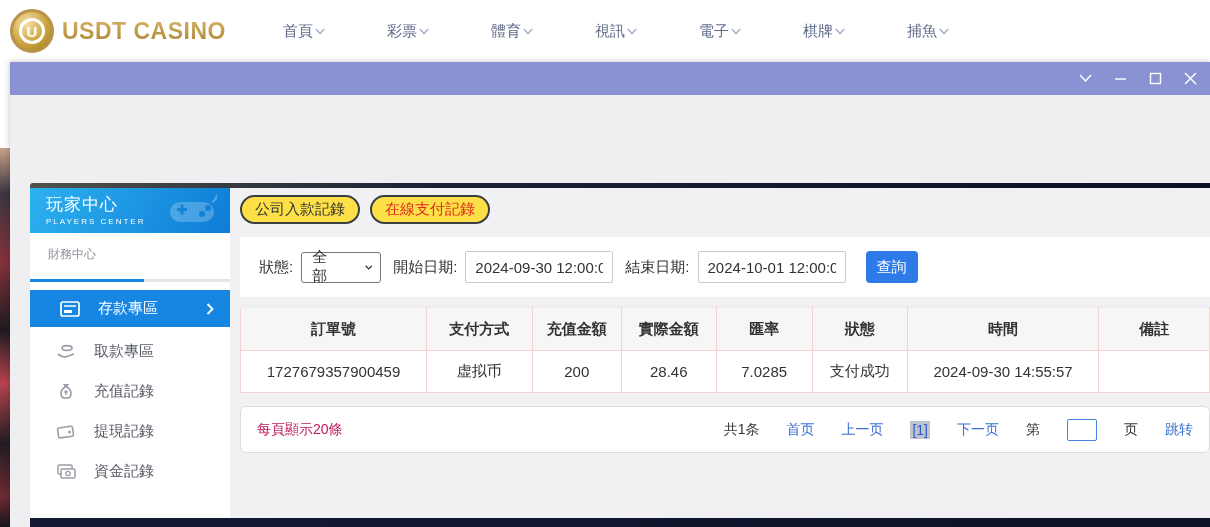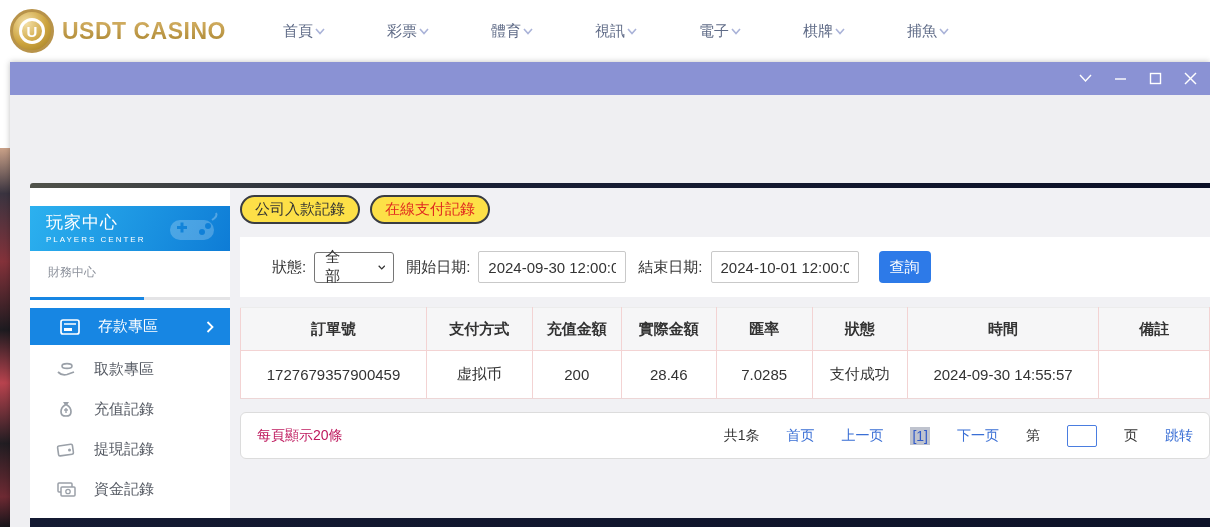--- a/index.html
+++ b/index.html
@@ -27,48 +27,48 @@
   .winbtn { width:15px; height:15px; display:flex; align-items:center; justify-content:center; cursor:pointer; }
 
   
   .inner { position:absolute; left:20px; top:121px; width:1180px; height:344px; }
   .inner-topedge { height:5px; background:linear-gradient(90deg,#50524a,#1a2036 35%,#0a0f26); border-top-left-radius:3px; }
   .inner-body { display:flex; height:330px; }
   .inner-botedge { height:9px; background:linear-gradient(90deg,#141a32,#0d1228); }
 
   
   .sidebar { width:200px; background:#fff; flex:none; }
-  .sb-head { height:45px; background:linear-gradient(115deg,#2cb1ef,#0e7cd6); position:relative; color:#fff; padding:5px 0 0 16px; overflow:hidden;margin-top:18px; }
+  .sb-head { height:45px; background:linear-gradient(115deg,#2cb1ef,#0e7cd6); position:relative; color:#fff; padding:5px 0 0 16px; overflow:hidden; }
   .sb-title { font-size:17px; letter-spacing:1px; }
   .sb-sub { font-size:8px; letter-spacing:2px; margin-top:1px; }
   .sb-gamepad { position:absolute; right:10px; top:6px; opacity:.45; }
   .sb-section { font-size:12px; color:#8d929c; margin:13px 0 16px 18px; }
   .sb-line { margin-top:11px; height:3px; background:#e4e4e6; position:relative; }
   .sb-line-blue { position:absolute; left:0; top:0; height:3px; width:57%; background:#1786e3; }
   .sb-menu { margin-top:8px; }
   .sb-item { height:40px; display:flex; align-items:center; padding:0 16px 0 26px; gap:18px; color:#555a63; font-size:15px; cursor:pointer; }
   .sb-item .ico { width:20px; height:20px; flex:none; }
   .sb-item.active { background:#1786e3; color:#fff; height:37px; margin-bottom:4px;padding-left:30px; }
   .sb-item .grow { flex:1; }
 
   
   .main { flex:1; background:#f1f1f4; min-width:0; position:relative; }
   .tabs { display:flex; gap:10px; padding:7px 0 0 10px; }
   .tab { height:29px; border:2px solid #3a3d42; border-radius:15px; background:#fde047; display:flex; align-items:center; padding:4px 13px; font-size:15px; color:#333; cursor:pointer; }
   .tab.red { color:#e02a20; }
-  .filterbar { margin:13px 0 0 10px; background:#fff; height:60px; display:flex; align-items:center; padding-left:32px; gap:8px; font-size:15px; color:#333; }
+  .filterbar { margin:13px 0 0 10px; background:#fff; height:60px; display:flex; align-items:center; padding-left:19px; gap:8px; font-size:15px; color:#333; }
   .selectbox { width:80px; height:31px; border:1px solid #767676; border-radius:3px; background:#fff; display:flex; align-items:center; justify-content:space-between; padding:0 8px 0 10px; cursor:pointer;gap:32px; }
   .dateinput { width:148px; height:32px; border:1px solid #c9c9c9; border-radius:2px; font-size:15px; color:#333; padding:0 9px; font-family:"Liberation Sans",sans-serif; }
   .btn-search { margin-left:12px; width:52px; height:32px; background:#2d7ae8; color:#fff; border:none; border-radius:4px; font-size:15px; cursor:pointer; font-family:"Liberation Sans",sans-serif; }
   .lbl { margin-left:4px; }
 
   
   table.rec { margin:10px 0 0 10px; width:calc(100% - 10px); border-collapse:collapse; table-layout:fixed; font-size:15px; color:#333; }
   table.rec th { background:#f6f6f7; font-weight:bold; height:43px; border:1px solid #f3d3d3; border-top-color:#ececec; }
-  table.rec td { background:#fff; height:48px; text-align:center; border:1px solid #f3d3d3; border-bottom-color:#edd6d6; }
+  table.rec td { background:#fff; height:42px; text-align:center; border:1px solid #f3d3d3; border-bottom-color:#edd6d6; }
   .c0{width:19.2%}.c1{width:10.9%}.c2{width:9.2%}.c3{width:9.8%}.c4{width:9.9%}.c5{width:9.8%}.c6{width:19.8%}.c7{width:11.4%}
 
   
   .pager { margin:13px 0 0 10px; height:47px; background:#fff; border:1px solid #dcdcdc; border-radius:6px; display:flex; align-items:center; justify-content:space-between; padding:0 16px; font-size:14px; }
   .pager-left { color:#be185d; }
   .pager-right { display:flex; align-items:center; gap:27px; color:#333; }
   .plink { color:#3a6fd5; cursor:pointer; }
   .pcur { color:#2f59c9; background:#bfc3ce; padding:1px 2px; cursor:default; }
   .pinput { width:30px; height:22px; border:1px solid #4a7de0; border-radius:2px; font-size:13px; text-align:center; font-family:"Liberation Sans",sans-serif; }
 </style>

